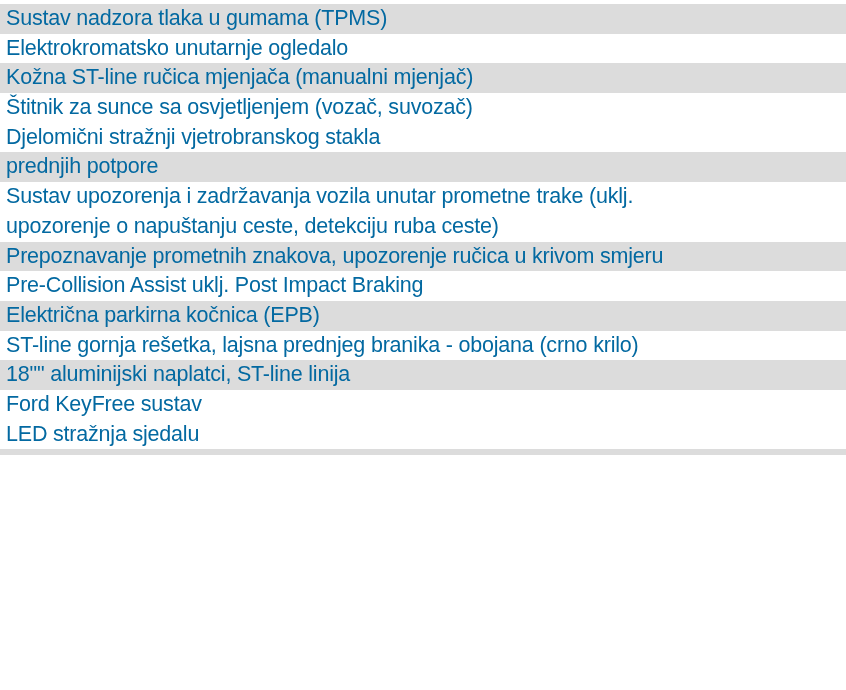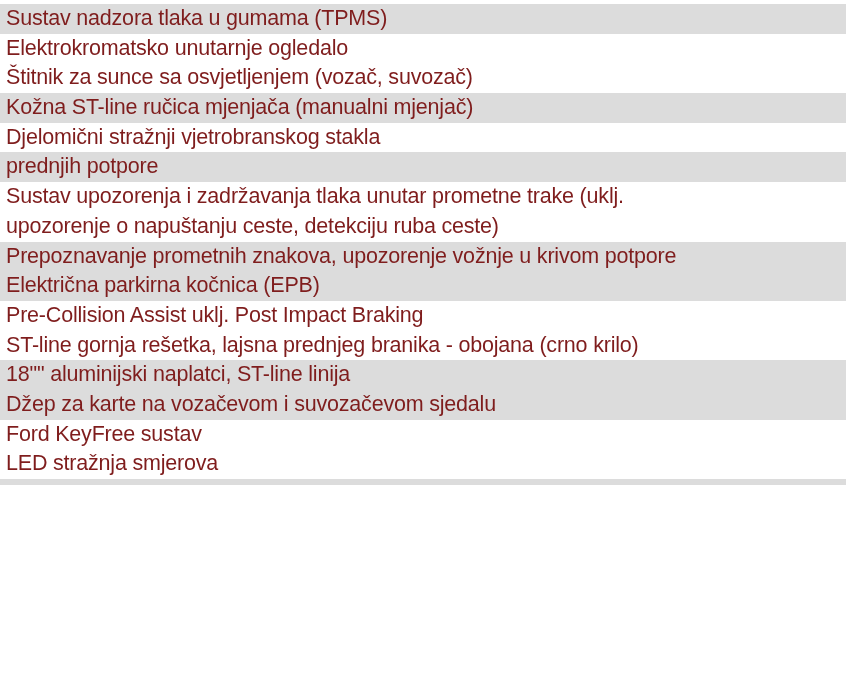--- a/index.html
+++ b/index.html
@@ -10,21 +10,21 @@
     width: 846px;
     height: 617px;
     background: #ffffff;
     overflow: hidden;
     box-sizing: border-box;
     padding-top: 4px;
     font-family: "Liberation Sans", sans-serif;
     font-size: 21.5px;
     font-weight: 400;
     letter-spacing: -0.2px;
-    color: #7f1d1d;
+    color: #0369a1;
   }
   .row {
     width: 100%;
     padding-left: 6px;
     box-sizing: border-box;
     overflow: hidden;
   }
   .row.shaded {
     background: #dcdcdc;
   }
@@ -43,75 +43,72 @@
 <div class="page">
 
   <div class="row shaded">
     <div class="line">Sustav nadzora tlaka u gumama (TPMS)</div>
   </div>
 
   <div class="row">
     <div class="line">Elektrokromatsko unutarnje ogledalo</div>
   </div>
 
+  <div class="row shaded">
+    <div class="line">Kožna ST-line ručica mjenjača (manualni mjenjač)</div>
+  </div>
+
   <div class="row">
     <div class="line">Štitnik za sunce sa osvjetljenjem (vozač, suvozač)</div>
-  </div>
-
-  <div class="row shaded">
-    <div class="line">Kožna ST-line ručica mjenjača (manualni mjenjač)</div>
   </div>
 
 
   <div class="row">
     <div class="line">Djelomični stražnji vjetrobranskog stakla</div>
   </div>
 
   <div class="row shaded">
     <div class="line">prednjih potpore</div>
   </div>
 
   <div class="row">
-    <div class="line">Sustav upozorenja i zadržavanja tlaka unutar prometne trake (uklj.</div>
+    <div class="line">Sustav upozorenja i zadržavanja vozila unutar prometne trake (uklj.</div>
     <div class="line">upozorenje o napuštanju ceste, detekciju ruba ceste)</div>
   </div>
 
   <div class="row shaded">
-    <div class="line">Prepoznavanje prometnih znakova, upozorenje vožnje u krivom potpore</div>
+    <div class="line">Prepoznavanje prometnih znakova, upozorenje ručica u krivom smjeru</div>
+  </div>
+
+  <div class="row">
+    <div class="line">Pre-Collision Assist uklj. Post Impact Braking</div>
   </div>
 
   <div class="row shaded">
     <div class="line">Električna parkirna kočnica (EPB)</div>
-  </div>
-
-  <div class="row">
-    <div class="line">Pre-Collision Assist uklj. Post Impact Braking</div>
   </div>
 
   <div class="row">
     <div class="line">ST-line gornja rešetka, lajsna prednjeg branika - obojana (crno krilo)</div>
   </div>
 
   <div class="row shaded">
     <div class="line">18"" aluminijski naplatci, ST-line linija</div>
   </div>
 
   <div class="row">
   </div>
 
-  <div class="row shaded">
-    <div class="line">Džep za karte na vozačevom i suvozačevom sjedalu</div>
-  </div>
 
   <div class="row">
     <div class="line">Ford KeyFree sustav</div>
   </div>
 
 
 
 
   <div class="row">
-    <div class="line">LED stražnja smjerova</div>
+    <div class="line">LED stražnja sjedalu</div>
   </div>
 
   <div class="row shaded sliver"></div>
 
 </div>
 
 </body></html>

